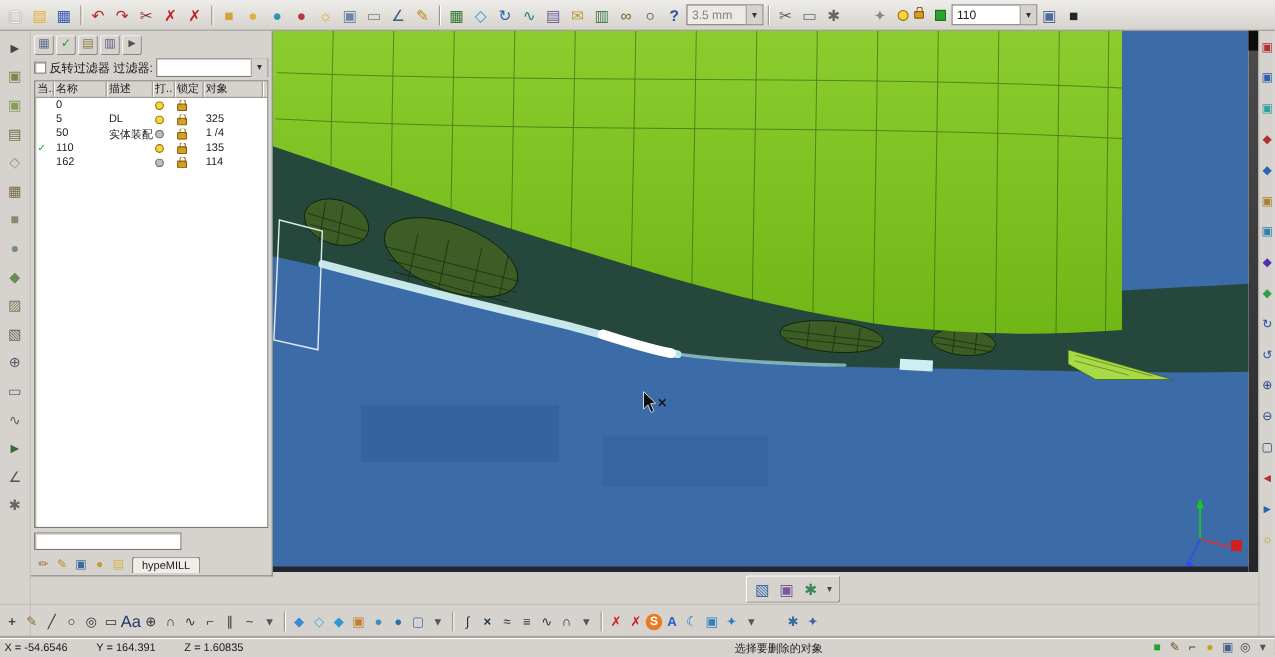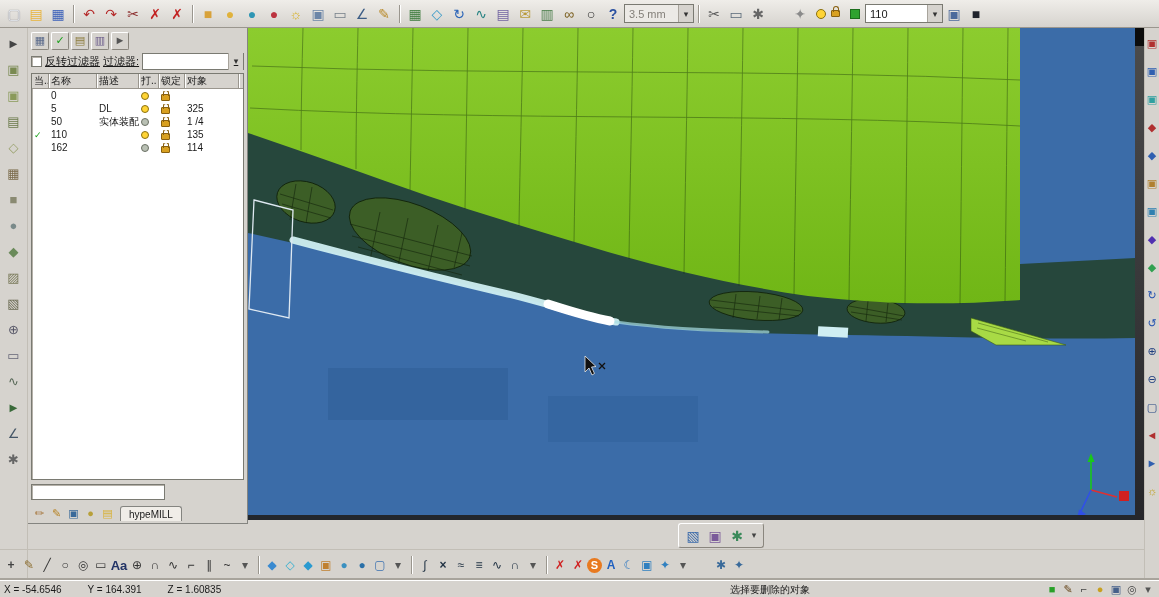--- a/index.html
+++ b/index.html
@@ -30,21 +30,21 @@
        align-items:center;padding-top:2px;border-right:1px solid #c2beb6;}
   .tbi-l{width:22px;height:22px;margin:2px 0;font-size:13px;}
   .right-toolbar{position:absolute;left:1144px;top:28px;width:15px;height:552px;display:flex;
        flex-direction:column;align-items:center;border-left:1px solid #c2beb6;padding-top:1px;}
   .tbi-r{width:14px;height:22px;margin:3px 0;font-size:11px;}
   
   .left-panel{position:absolute;left:28px;top:28px;width:220px;height:496px;background:#d6d3ce;
        border-right:1px solid #848480;border-bottom:1px solid #848480;display:flex;flex-direction:column;padding:2px 3px;}
   .panel-toolbar{display:flex;gap:2px;height:21px;align-items:center;}
   .tbi-sm{width:18px;height:18px;font-size:11px;border:1px solid;border-color:#fff #8a867e #8a867e #fff;background:#d6d3ce;}
-  .filter-row{display:flex;align-items:center;height:20px;gap:3px;font-size:11px;text-decoration:underline;}
+  .filter-row{display:flex;align-items:center;height:20px;gap:3px;font-size:11px;}
   .checkbox{width:11px;height:11px;background:#fff;border:1px solid #7a7a72;box-shadow:inset 1px 1px 0 #b5b1a9;}
   .filter-combo{flex:1;height:17px;min-width:0;}
   .layer-table{flex:1;background:#fff;border:1px solid #7a7a72;box-shadow:inset 1px 1px 0 #b5b1a9;
        margin-top:2px;font-size:10px;overflow:hidden;display:flex;flex-direction:column;}
   .thead{display:flex;background:#d6d3ce;height:15px;border-bottom:1px solid #9a968e;flex:0 0 auto;}
   .th{border-right:1px solid #9a968e;box-shadow:1px 0 0 #fff;display:flex;align-items:center;}
   .tc{padding:0 2px;overflow:hidden;white-space:nowrap;display:flex;align-items:center;}
   .c0{width:17px;}.c1{width:48px;}.c2{width:42px;}.c3{width:20px;}.c4{width:26px;}.c5{width:54px;}
   .trow{display:flex;height:13px;align-items:center;}
   .chk{color:#18a018;font-weight:bold;font-size:9px;}
@@ -62,21 +62,21 @@
   .vscroll .thumb{width:9px;height:18px;background:#0c0c0c;}
   
   .mini-toolbar{position:absolute;left:678px;top:523px;height:25px;display:flex;align-items:center;
        padding:0 3px;background:#d6d3ce;border:1px solid;border-color:#fff #8a867e #8a867e #fff;border-radius:3px;}
   .bottom-toolbar{position:absolute;left:0;top:549px;width:1144px;height:31px;display:flex;align-items:center;
        padding:0 2px;border-top:1px solid #c2beb6;}
   .tbi-b{width:18px;height:20px;font-size:12px;}
   .status-bar{position:absolute;left:0;bottom:0;width:1159px;height:17px;background:#d6d3ce;
        border-top:1px solid #fff;box-shadow:0 -2px 0 #a8a49c;display:flex;align-items:center;font-size:10px;}
   .coords{display:flex;gap:26px;padding-left:4px;}
-  .sb-msg{position:absolute;left:730px;top:2px;}
+  .sb-msg{position:absolute;left:668px;top:2px;}
   .sb-icons{position:absolute;right:3px;top:0;display:flex;align-items:center;}
   .tbi-s{width:16px;height:16px;font-size:11px;}
   .spacer20{width:20px;display:inline-block;}
 </style>
 </head>
 <body>
 
 <div class="app">
 
   <div class="top-toolbar">
@@ -393,21 +393,21 @@
 
   <div class="bottom-toolbar">
     <span class="grp">
 
     <span class="tbi tbi-b" style="color: rgb(68, 68, 68); font-weight: bold;">+</span>
         <span class="tbi tbi-b" style="color: rgb(138, 106, 42);">✎</span>
         <span class="tbi tbi-b" style="color: rgb(51, 51, 51);">╱</span>
         <span class="tbi tbi-b" style="color: rgb(51, 51, 51);">○</span>
         <span class="tbi tbi-b" style="color: rgb(51, 51, 51);">◎</span>
         <span class="tbi tbi-b" style="color: rgb(51, 51, 51);">▭</span>
-        <span class="tbi tbi-b" style="color: rgb(34, 51, 102); font-size: 13px; font-weight: bold;">Aa</span>
+        <span class="tbi tbi-b" style="color: rgb(34, 51, 102); font-size: 15px; font-weight: normal;">Aa</span>
         <span class="tbi tbi-b" style="color: rgb(51, 51, 51);">⊕</span>
         <span class="tbi tbi-b" style="color: rgb(51, 51, 51);">∩</span>
         <span class="tbi tbi-b" style="color: rgb(51, 51, 51);">∿</span>
         <span class="tbi tbi-b" style="color: rgb(51, 51, 51);">⌐</span>
         <span class="tbi tbi-b" style="color: rgb(51, 51, 51);">∥</span>
         <span class="tbi tbi-b" style="color: rgb(51, 51, 51);">~</span>
         <span class="tbi tbi-b" style="color: rgb(85, 85, 85);">▾</span>
       </span>
     <i class="tb-sep"></i>
     <span class="grp">

